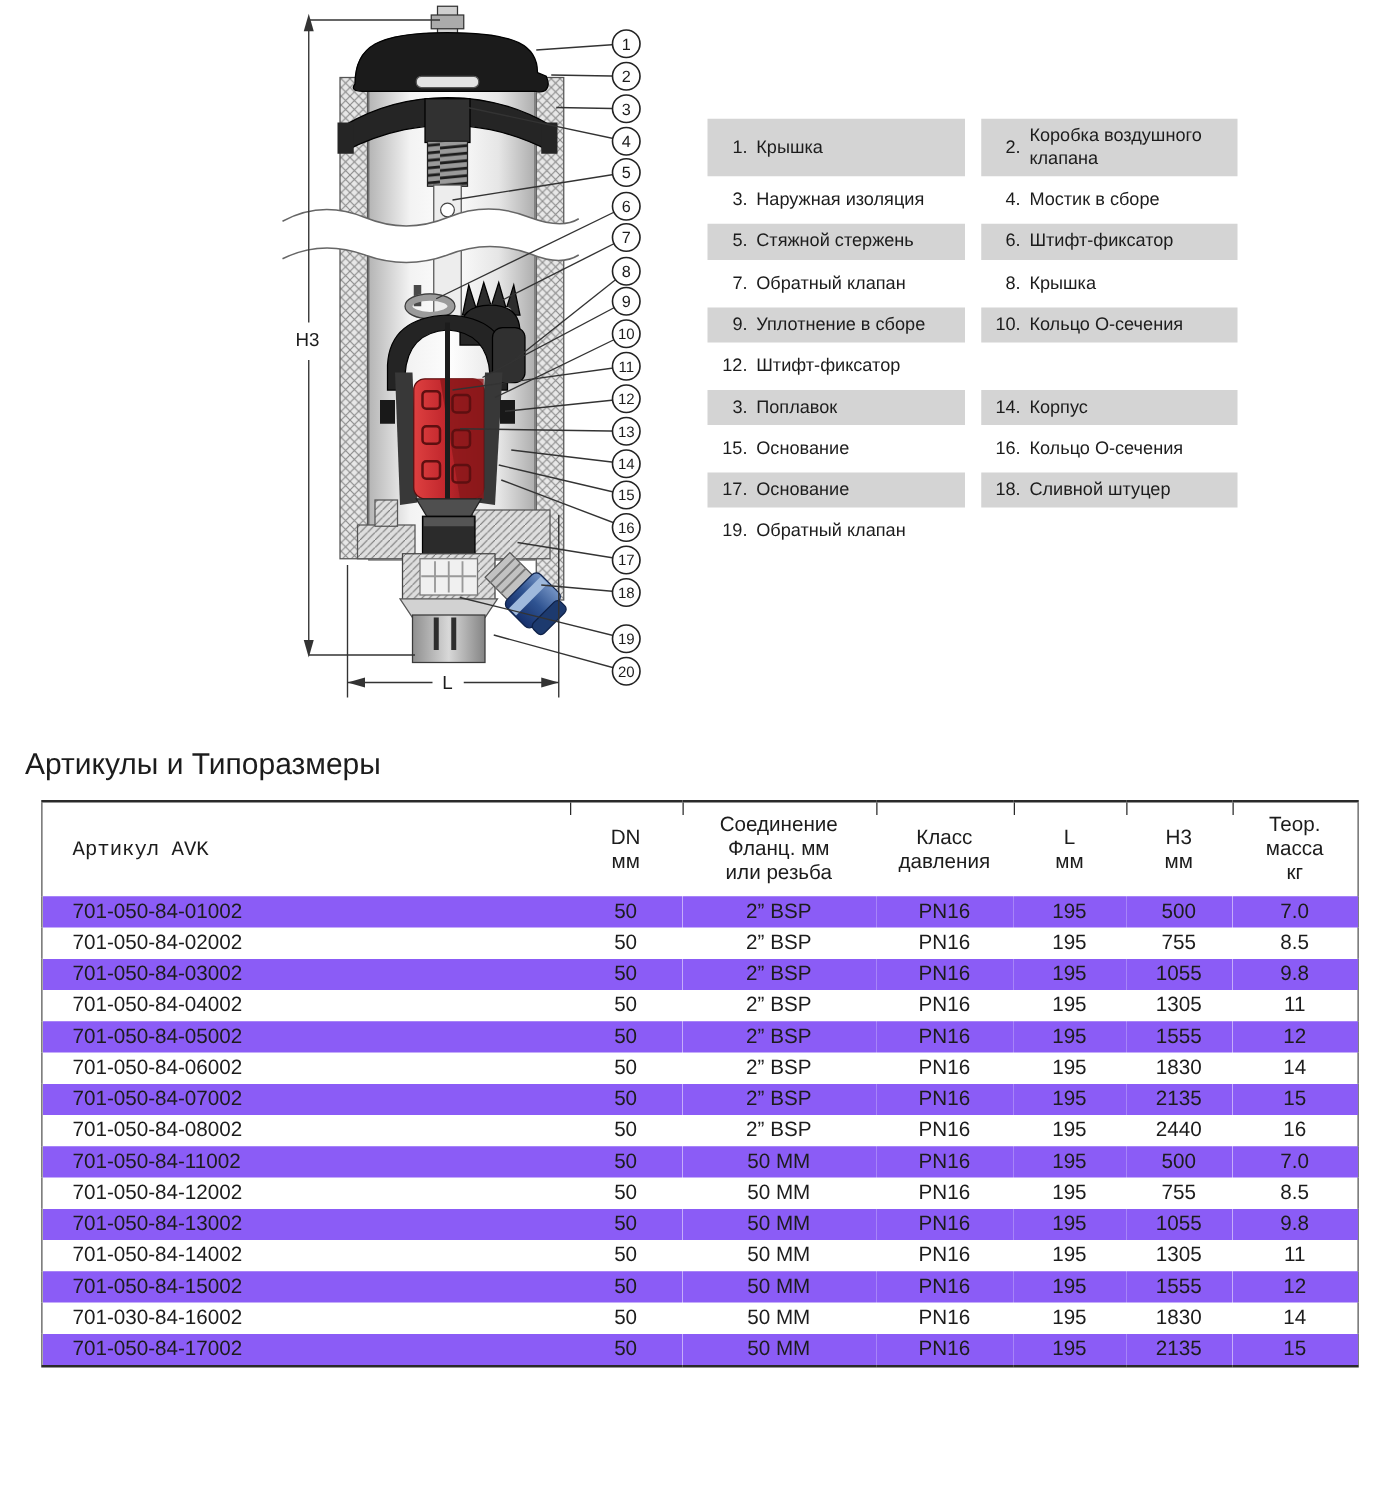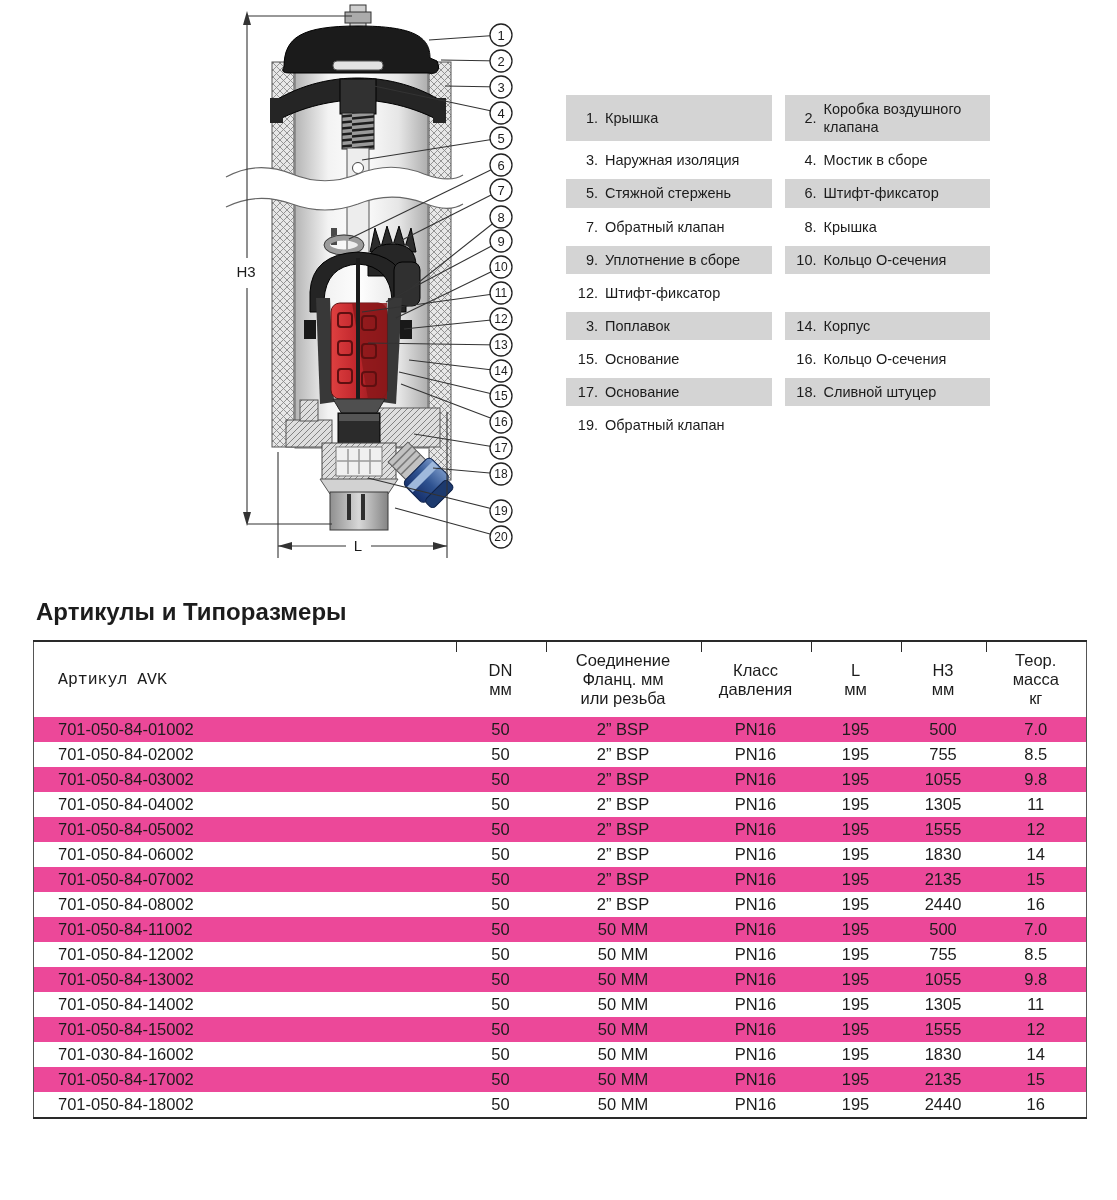--- a/index.html
+++ b/index.html
@@ -13,37 +13,37 @@
   
   .legend { position:absolute; left:566px; top:95px; width:424px; }
   .lrow { display:flex; gap:13px; margin-bottom:5px; }
   .lcell { flex:1 1 0; display:flex; align-items:center; padding:5px 8px 5px 4px;
            font-size:14.5px; line-height:1.25; background:transparent; }
   .lrow.shaded .lcell { background:#d4d4d4; }
   .lnum { width:28px; min-width:28px; text-align:right; margin-right:7px; }
   .llabel { flex:1; }
 
   
-  .section-title { position:absolute; left:36px; top:598px; font-size:24px; font-weight:bold; }
+  .section-title { position:absolute; left:20px; top:598px; font-size:24px; font-weight:normal; }
 
   
   .table-wrap { position:absolute; left:33px; top:640px; width:1053px; }
   table.spec { width:100%; border-collapse:collapse; table-layout:fixed;
                border-top:2px solid #2a2a2a; border-bottom:2px solid #2a2a2a;
                border-left:1px solid #555; border-right:1px solid #555; }
   table.spec th { font-weight:normal; font-size:16.5px; line-height:19px;
                   vertical-align:middle; height:76px; padding:6px 2px;
                   white-space:pre-line; text-align:center; position:relative; }
   table.spec th:first-child { text-align:left; padding-left:24px;font-family:Liberation Mono, monospace; }
   table.spec th:not(:first-child)::before { content:""; position:absolute; left:0; top:0;
                   width:1px; height:10px; background:#2a2a2a; }
   table.spec td { font-size:16.5px; line-height:25px; height:25px; padding:0 2px;
                   text-align:center; white-space:nowrap; overflow:hidden; position:relative; }
   table.spec td:first-child { text-align:left; padding-left:24px; }
-  table.spec tr.shaded td { background:#ec4899; }
+  table.spec tr.shaded td { background:#8b5cf6; }
   table.spec tr:last-child td:not(:first-child)::after { content:""; position:absolute;
                   left:0; bottom:-11px; width:1px; height:9px; background:#2a2a2a; }
 </style>
 </head>
 <body>
 
 <div class="page">
 
   <div class="diagram-wrap">
     <svg width="312" height="568" viewBox="220 0 312 568" xmlns="http://www.w3.org/2000/svg">
@@ -507,26 +507,17 @@
           </tr>
           <tr class="shaded">
             <td>701-050-84-17002</td>
             <td>50</td>
             <td>50 MM</td>
             <td>PN16</td>
             <td>195</td>
             <td>2135</td>
             <td>15</td>
           </tr>
-          <tr>
-            <td>701-050-84-18002</td>
-            <td>50</td>
-            <td>50 MM</td>
-            <td>PN16</td>
-            <td>195</td>
-            <td>2440</td>
-            <td>16</td>
-          </tr>
         </tbody>
     </table>
   </div>
 
 </div>
 
 </body></html>

